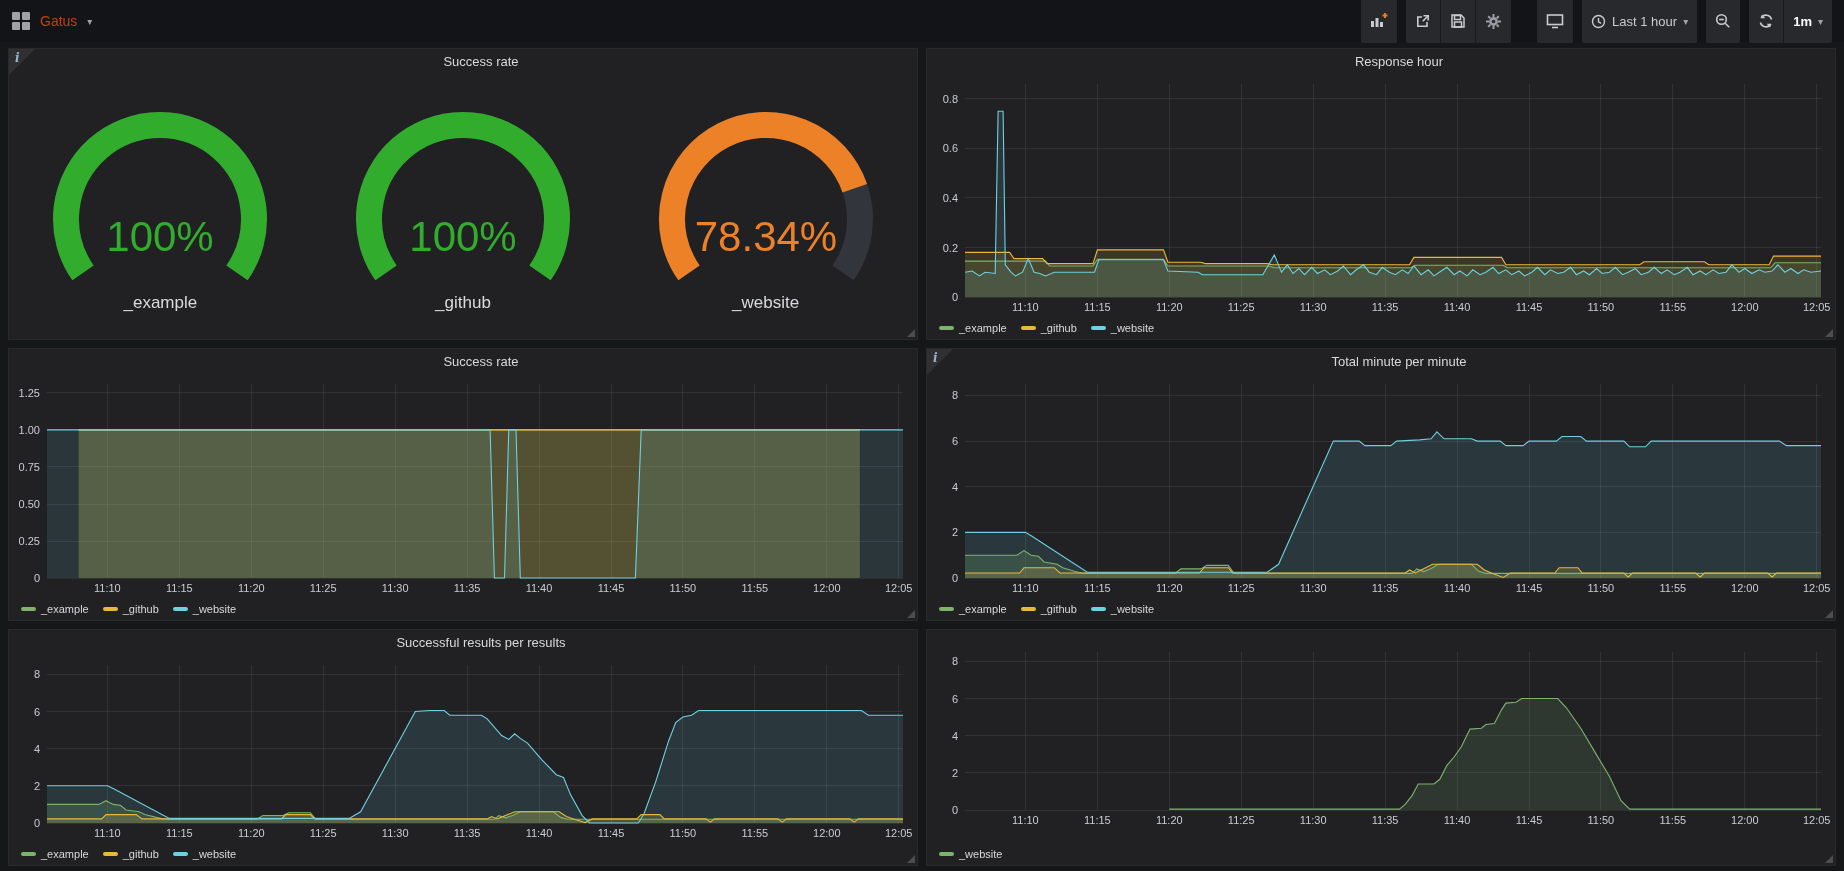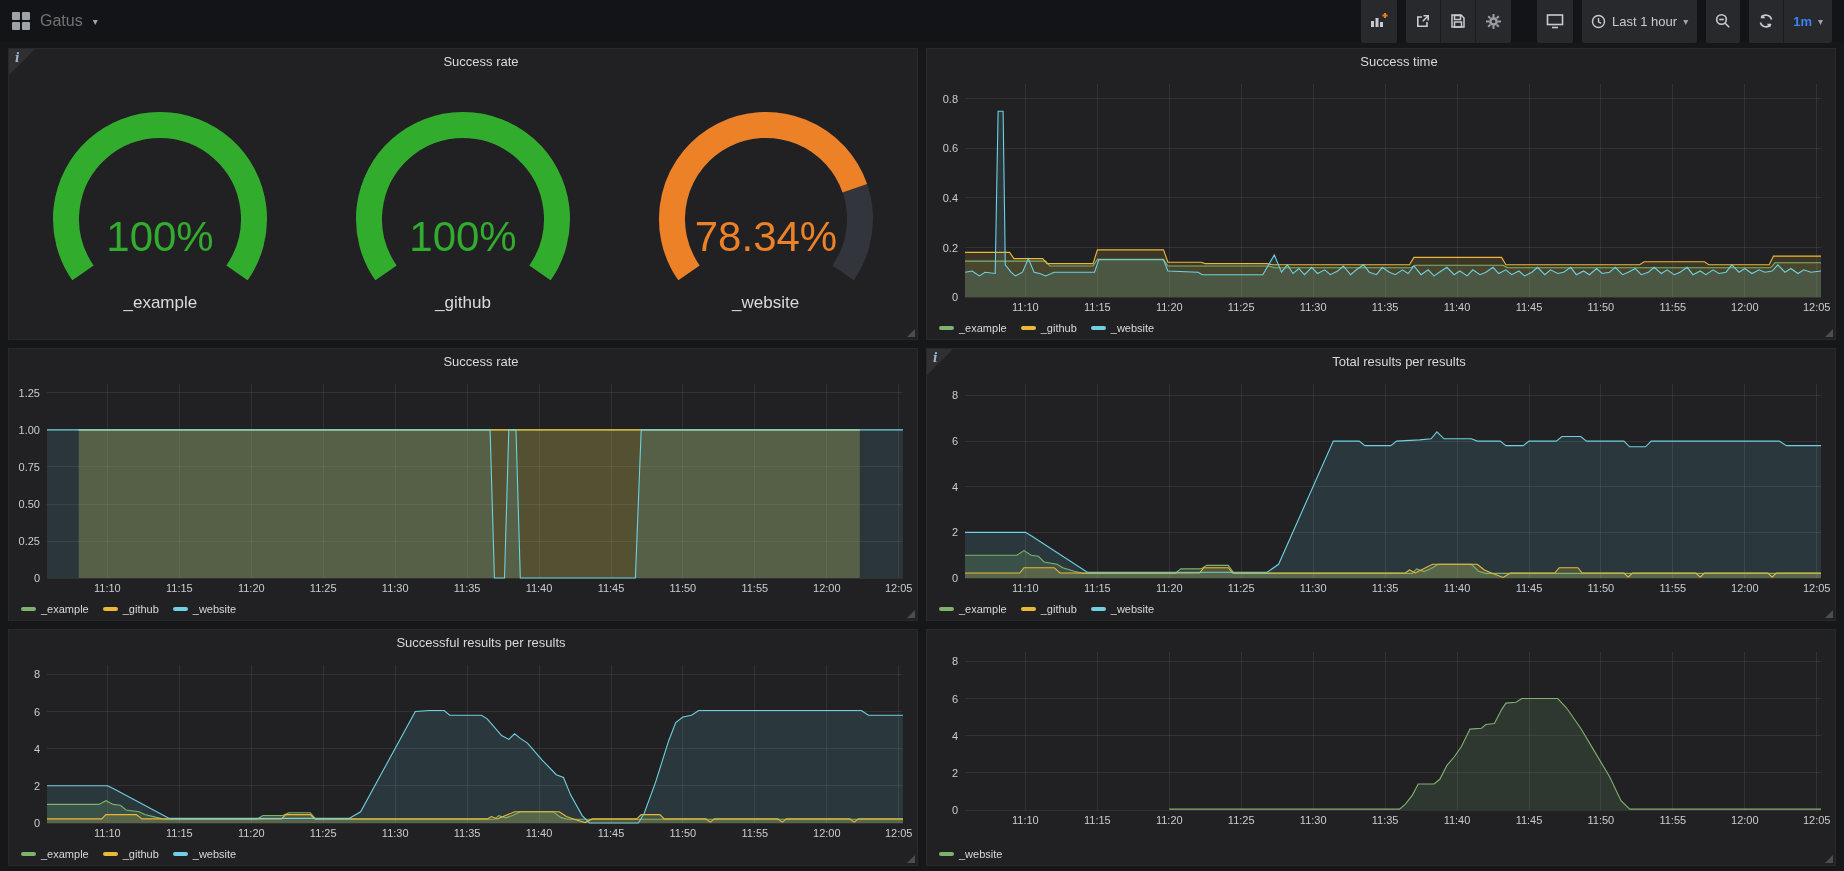--- a/index.html
+++ b/index.html
@@ -6,30 +6,30 @@
   html,body { width:1844px; height:871px; background:#161719; overflow:hidden;
               font-family:"Liberation Sans", sans-serif; color:#d8d9da; }
 
   
   .navbar { height:42px; background:#131417; display:flex; align-items:center;
             justify-content:space-between; padding:0 12px; }
   .nav-left { display:flex; align-items:center; gap:10px; }
   .apps-grid { display:grid; grid-template-columns:8px 8px; grid-template-rows:8px 8px;
                gap:2px; cursor:pointer; }
   .apps-grid span { background:#9fa3a8; border-radius:1px; }
-  .dash-title { font-size:16px; font-weight:500; color:#737373; cursor:pointer; }
+  .dash-title { font-size:14px; font-weight:500; color:#c2410c; cursor:pointer; }
   .caret { color:#9fa3a8; font-size:10px; }
   .nav-right { display:flex; align-items:center; gap:9px; }
   .btn-group { display:flex; background:#28292d; border-radius:2px; }
   .tb-btn { height:44px; min-width:32px; padding:0 9px; display:flex; align-items:center;
             justify-content:center; gap:6px; cursor:pointer; font-size:13px; color:#c7ccd1; }
   .tb-btn + .tb-btn { border-left:1px solid #1a1b1e; }
   .tb-btn svg { display:block; }
   .gap-lg { width:8px; }
-  .refresh-interval { color:#3b82f6; font-weight:600; }
+  .refresh-interval { color:#ffffff; font-weight:600; }
 
   
   .dash { padding:6px 8px 0 8px; display:grid; grid-template-columns:1fr 1fr;
           grid-template-rows:292px 273px 237px; gap:8px; }
   .panel { background:#212124; border:1px solid rgba(255,255,255,0.04);
            position:relative; display:flex; flex-direction:column; }
   .panel-title { height:26px; line-height:26px; text-align:center; font-size:13px;
                  font-weight:400; color:#d8d9da; cursor:pointer; flex:0 0 auto;padding-left:36px; }
   .panel-body { flex:1; display:flex; flex-direction:column; min-height:0; }
   .chart-svg { flex:1; width:100%; min-height:0; }
@@ -195,21 +195,21 @@
          <text class="gauge-value" x="150" y="150" font-size="42" fill="#ED8128">78.34%</text>
        </svg>
        <div class="gauge-label">_website</div>
           </div>
         </div>
     </div>
     <div class="resize-h"></div>
   </div>
 
   <div class="panel">
-    <div class="panel-title">Success time</div>
+    <div class="panel-title">Response hour</div>
     <div class="panel-body">
       <svg class="chart-svg" viewBox="0 0 908 242">
           <line class="grid-line" x1="98.4" y1="9" x2="98.4" y2="222"></line>
           <text class="xtick" x="98.4" y="236">11:10</text>
           <line class="grid-line" x1="170.4" y1="9" x2="170.4" y2="222"></line>
           <text class="xtick" x="170.4" y="236">11:15</text>
           <line class="grid-line" x1="242.3" y1="9" x2="242.3" y2="222"></line>
           <text class="xtick" x="242.3" y="236">11:20</text>
           <line class="grid-line" x1="314.2" y1="9" x2="314.2" y2="222"></line>
           <text class="xtick" x="314.2" y="236">11:25</text>
@@ -325,21 +325,21 @@
                       <span>_website</span>
           </span>
         </div>
     </div>
     <div class="resize-h"></div>
   </div>
 
   <div class="panel">
     <div class="info-corner"></div>
     <div class="info-i">i</div>
-    <div class="panel-title">Total results per results</div>
+    <div class="panel-title">Total minute per minute</div>
     <div class="panel-body">
       <svg class="chart-svg" viewBox="0 0 908 223">
           <line class="grid-line" x1="98.4" y1="9" x2="98.4" y2="203"></line>
           <text class="xtick" x="98.4" y="217">11:10</text>
           <line class="grid-line" x1="170.4" y1="9" x2="170.4" y2="203"></line>
           <text class="xtick" x="170.4" y="217">11:15</text>
           <line class="grid-line" x1="242.3" y1="9" x2="242.3" y2="203"></line>
           <text class="xtick" x="242.3" y="217">11:20</text>
           <line class="grid-line" x1="314.2" y1="9" x2="314.2" y2="203"></line>
           <text class="xtick" x="314.2" y="217">11:25</text>

